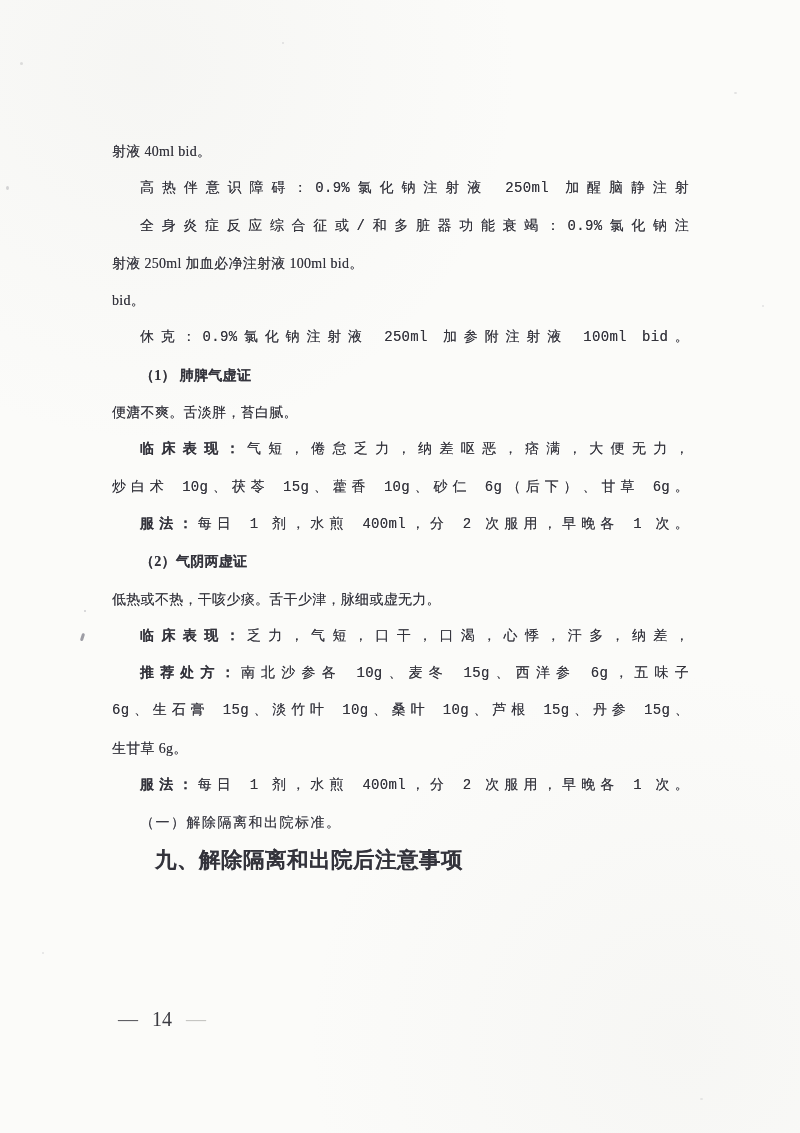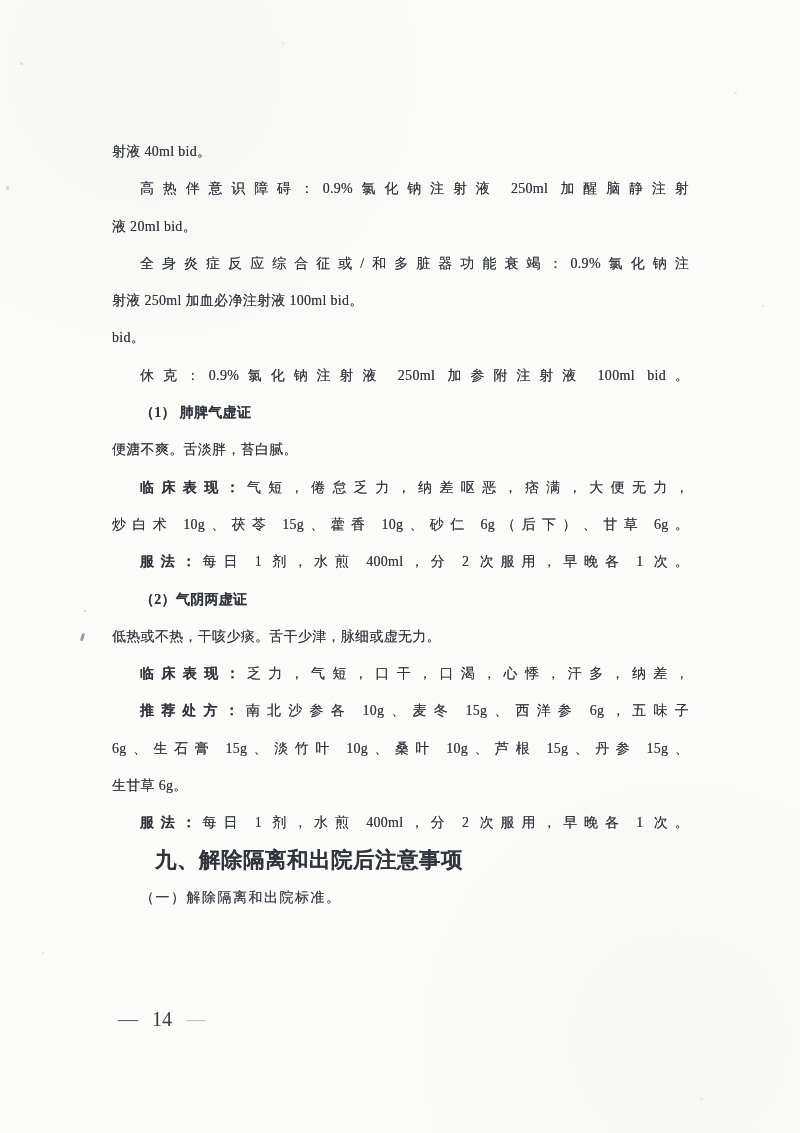--- a/index.html
+++ b/index.html
@@ -26,20 +26,21 @@
     height: 37.3px;
     line-height: 37.3px;
     font-size: 14px;
     letter-spacing: 0.3px;
     white-space: normal;
     text-shadow: 0 0 0.5px rgba(45,45,58,0.65);
   }
   .doc-line.fill {
     text-align: justify;
     text-align-last: justify;
+    font-family: Liberation Mono, monospace;
   }
   .doc-line.indent { text-indent: 2em; }
   .doc-line.heading-bold { font-weight: bold; }
   .doc-line.heading-hei {
     font-weight: bold;
     font-family: "Liberation Sans", "DejaVu Sans", sans-serif;
     letter-spacing: 0.5px;
     font-size: 21.5px;
   }
   .doc-line.kai {
@@ -73,39 +74,38 @@
   }
 </style>
 </head>
 <body>
 
 <div class="page">
 
   <div class="content">
       <div class="doc-line body"><span>射液 40ml bid。</span></div>
       <div class="doc-line body indent fill"><span>高热伴意识障碍：0.9%氯化钠注射液 250ml 加醒脑静注射</span></div>
-      <div class="doc-line body"><span>液 20ml bid。</span></div>
       <div class="doc-line body indent fill"><span>全身炎症反应综合征或/和多脏器功能衰竭：0.9%氯化钠注</span></div>
       <div class="doc-line body"><span>射液 250ml 加血必净注射液 100ml bid。</span></div>
       <div class="doc-line body"><span>bid。</span></div>
       <div class="doc-line body indent fill"><span>休克：0.9%氯化钠注射液 250ml 加参附注射液 100ml bid。</span></div>
       <div class="doc-line heading-bold indent"><span class="seg-bold">（1） 肺脾气虚证</span></div>
       <div class="doc-line body"><span>便溏不爽。舌淡胖，苔白腻。</span></div>
       <div class="doc-line body indent fill"><span class="seg-bold">临床表现：</span><span>气短，倦怠乏力，纳差呕恶，痞满，大便无力，</span></div>
       <div class="doc-line body fill"><span>炒白术 10g、茯苓 15g、藿香 10g、砂仁 6g（后下）、甘草 6g。</span></div>
       <div class="doc-line body indent fill"><span class="seg-bold">服法：</span><span>每日 1 剂，水煎 400ml，分 2 次服用，早晚各 1 次。</span></div>
       <div class="doc-line heading-bold indent"><span class="seg-bold">（2）气阴两虚证</span></div>
       <div class="doc-line body"><span>低热或不热，干咳少痰。舌干少津，脉细或虚无力。</span></div>
       <div class="doc-line body indent fill"><span class="seg-bold">临床表现：</span><span>乏力，气短，口干，口渴，心悸，汗多，纳差，</span></div>
       <div class="doc-line body indent fill"><span class="seg-bold">推荐处方：</span><span>南北沙参各 10g、麦冬 15g、西洋参 6g，五味子</span></div>
       <div class="doc-line body fill"><span>6g、生石膏 15g、淡竹叶 10g、桑叶 10g、芦根 15g、丹参 15g、</span></div>
       <div class="doc-line body"><span>生甘草 6g。</span></div>
       <div class="doc-line body indent fill"><span class="seg-bold">服法：</span><span>每日 1 剂，水煎 400ml，分 2 次服用，早晚各 1 次。</span></div>
+      <div class="doc-line kai indent"><span>（一）解除隔离和出院标准。</span></div>
       <div class="doc-line heading-hei indent"><span class="seg-bold">九、解除隔离和出院后注意事项</span></div>
-      <div class="doc-line kai indent"><span>（一）解除隔离和出院标准。</span></div>
     </div>
 
   <div class="footer">
     <span class="dash-left">—</span><span class="page-num">14</span><span class="dash-right">—</span>
   </div>
 
   <div class="mark-comma" style="left:81px; top:633px;"></div>
   <div class="speck" style="left:84px; top:610px; width:2px; height:2px; opacity:.45;"></div>
   <div class="speck" style="left:20px;  top:62px;  width:3px; height:3px; opacity:.30;"></div>
   <div class="speck" style="left:282px; top:42px;  width:2px; height:2px; opacity:.28;"></div>

